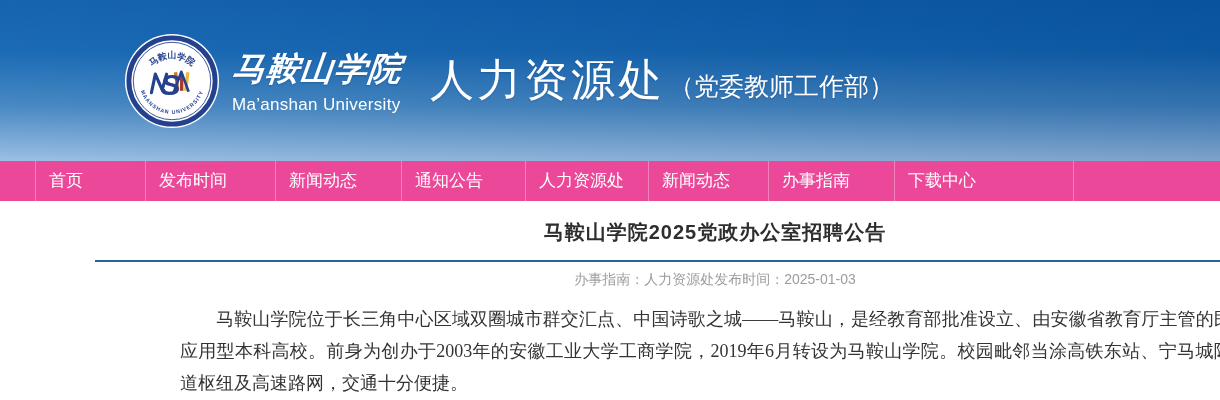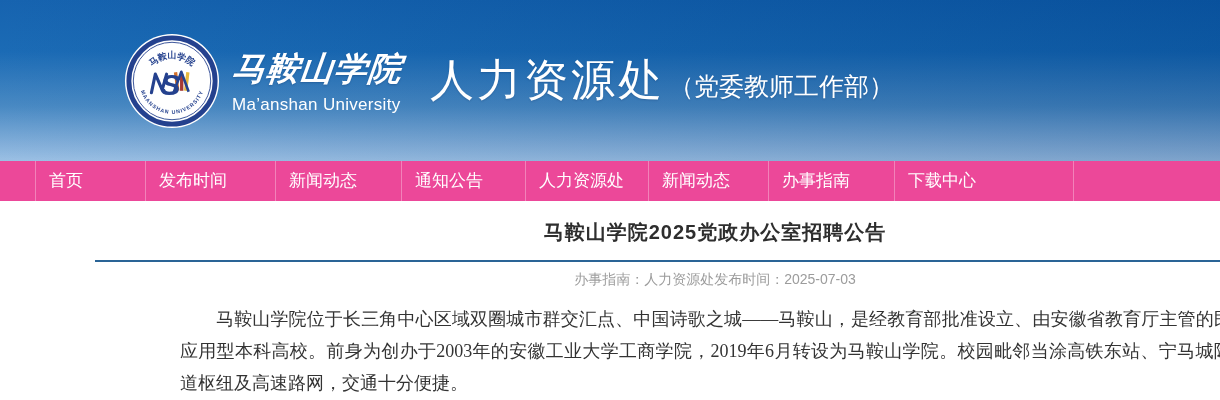--- a/index.html
+++ b/index.html
@@ -120,18 +120,18 @@
   <a class="nav-item" style="width:123px">人力资源处</a>
   <a class="nav-item" style="width:120px">新闻动态</a>
   <a class="nav-item" style="width:126px">办事指南</a>
   <a class="nav-item" style="width:180px">下载中心</a>
 </nav>
 
 <main class="content">
   <h1 class="article-title">马鞍山学院2025党政办公室招聘公告</h1>
   <div class="title-rule"></div>
   <div class="article-meta">
-    <span>办事指南：</span><span>人力资源处</span><span class="meta-time-group">发布时间：</span><span>2025-07-03</span>
+    <span>办事指南：</span><span>人力资源处</span><span class="meta-time-group">发布时间：</span><span>2025-01-03</span>
   </div>
   <div class="article-body">
     <p>马鞍山学院位于长三角中心区域双圈城市群交汇点、中国诗歌之城——马鞍山，是经教育部批准设立、由安徽省教育厅主管的民办应用型本科高校。前身为创办于2003年的安徽工业大学工商学院，2019年6月转设为马鞍山学院。校园毗邻当涂高铁东站、宁马城际轨道枢纽及高速路网，交通十分便捷。</p>
   </div>
 </main>
 
 </body></html>

